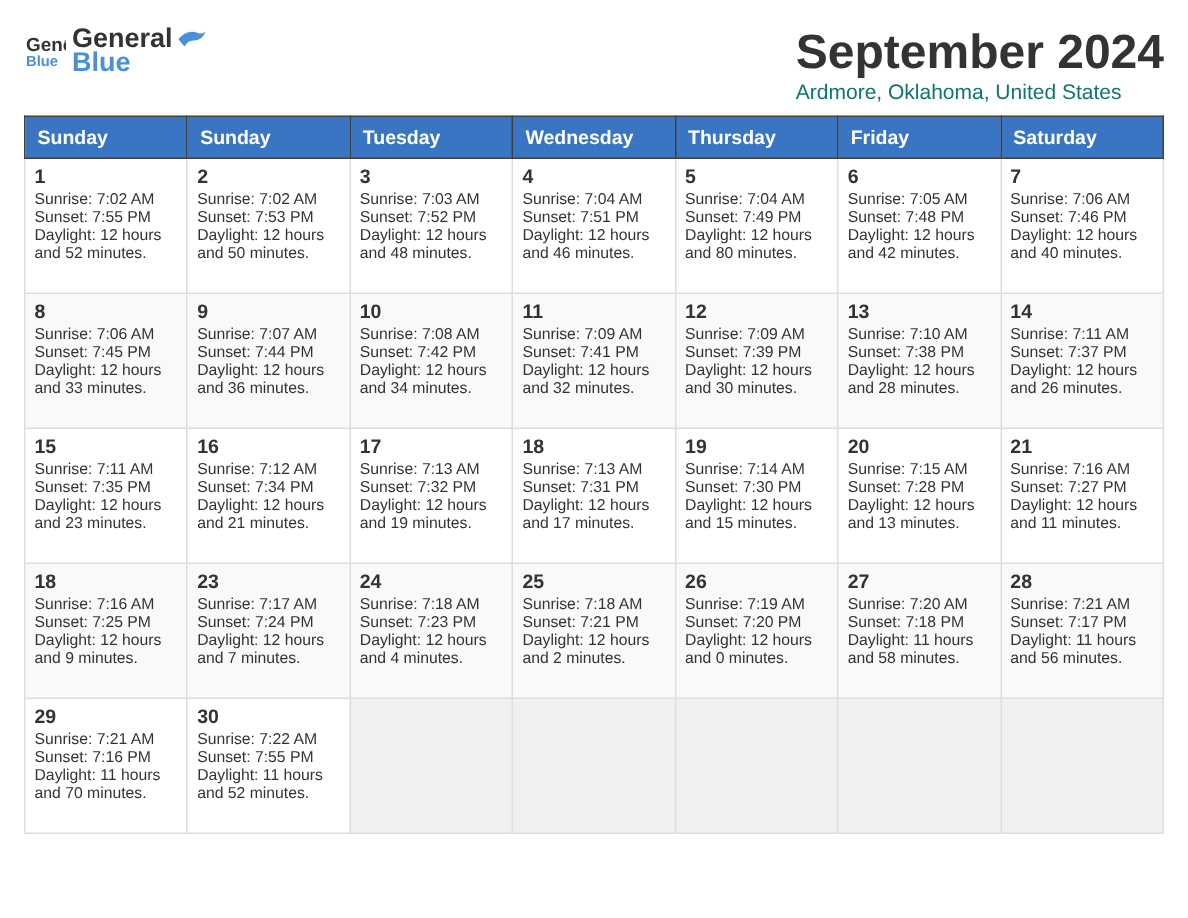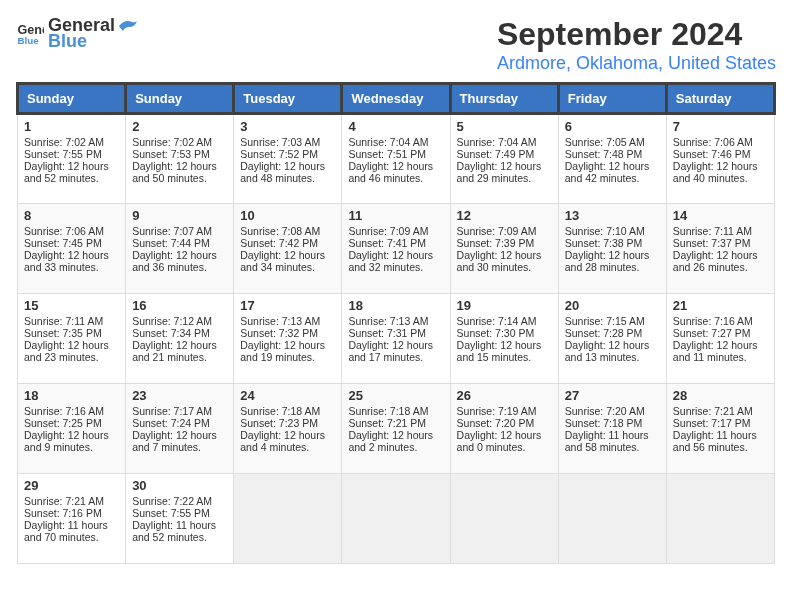--- a/index.html
+++ b/index.html
@@ -27,35 +27,35 @@
     }
     .title-section {
       text-align: left;
     }
     .month-title {
       font-size: 32px;
       font-weight: bold;
       color: #333;
     }
     .location {
-      font-size: 18px;
-      color: #3b82f6;
+      font-size: 14px;
+      color: #0f766e;
     }
     table {
       width: 100%;
       border-collapse: collapse;
     }
     th {
       background-color: #3a75c4;
       color: white;
       padding: 6px 8px;
       font-size: 13px;
       font-weight: bold;
       text-align: left;
-      border: 3px solid #404040;
+      border: 1px solid #404040;
     }
     td {
       vertical-align: top;
       padding: 4px 6px;
       border: 1px solid #ddd;
       font-size: 10.5px;
       color: #333;
       width: 14.28%;
       background: #fff;
       height: 90px;
@@ -139,21 +139,21 @@
         <span>Sunrise: 7:04 AM</span><br>
         <span>Sunset: 7:51 PM</span><br>
         <span>Daylight: 12 hours</span><br>
         <span>and 46 minutes.</span>
       </td>
         <td>
         <span class="day-num">5</span>
         <span>Sunrise: 7:04 AM</span><br>
         <span>Sunset: 7:49 PM</span><br>
         <span>Daylight: 12 hours</span><br>
-        <span>and 29 minutes.</span>
+        <span>and 80 minutes.</span>
       </td>
         <td>
         <span class="day-num">6</span>
         <span>Sunrise: 7:05 AM</span><br>
         <span>Sunset: 7:48 PM</span><br>
         <span>Daylight: 12 hours</span><br>
         <span>and 42 minutes.</span>
       </td>
         <td>
         <span class="day-num">7</span>

